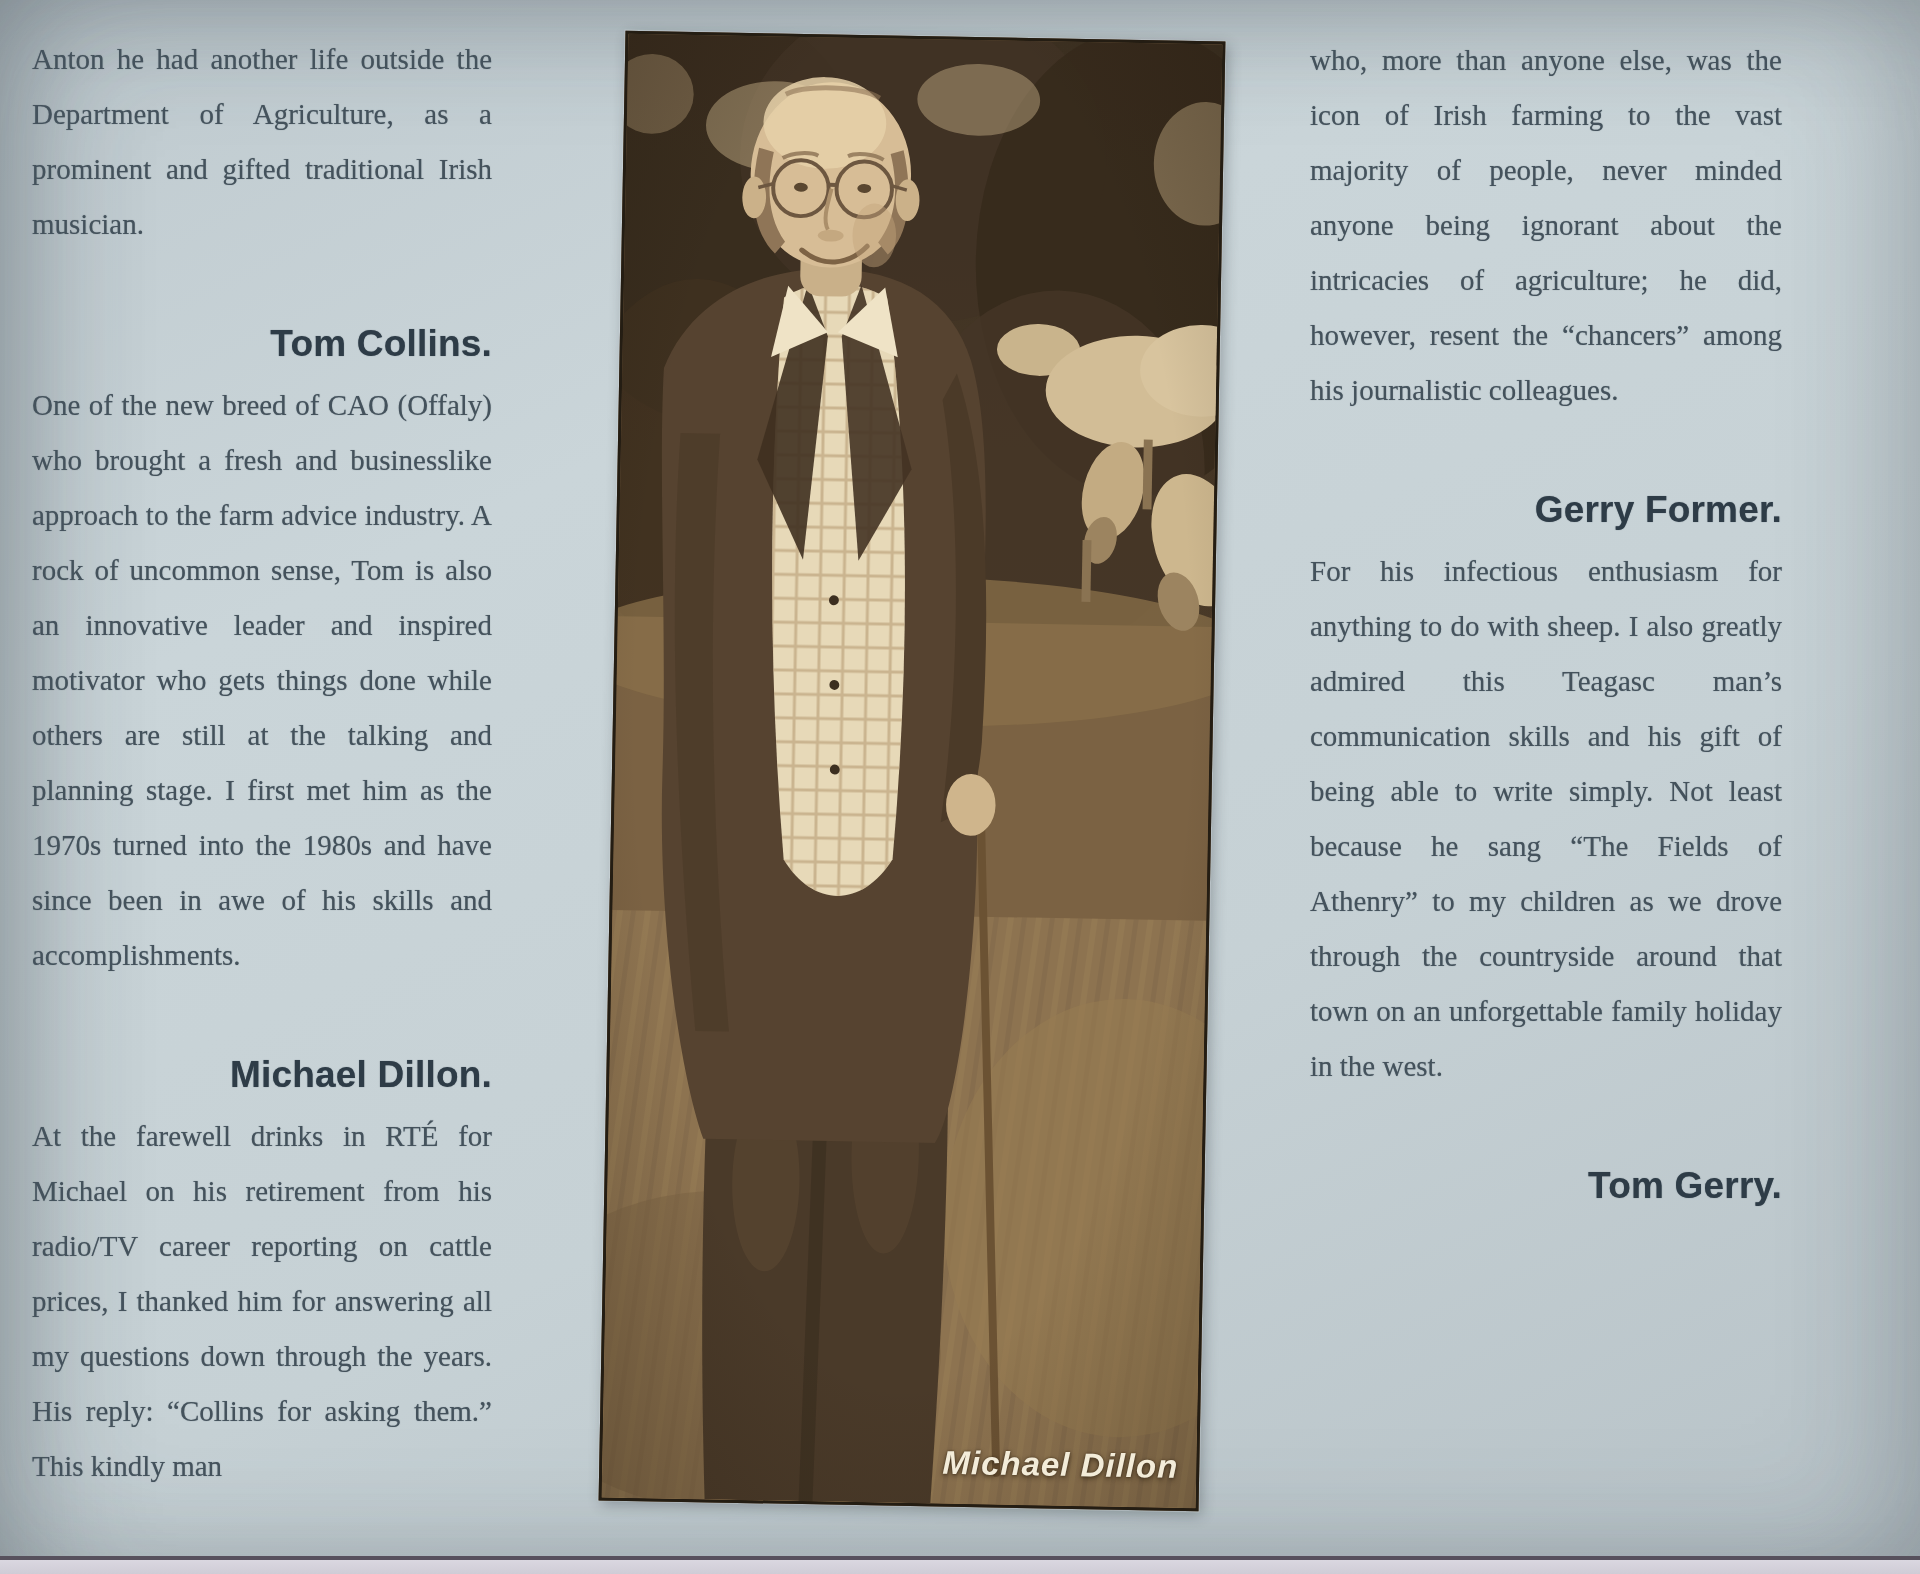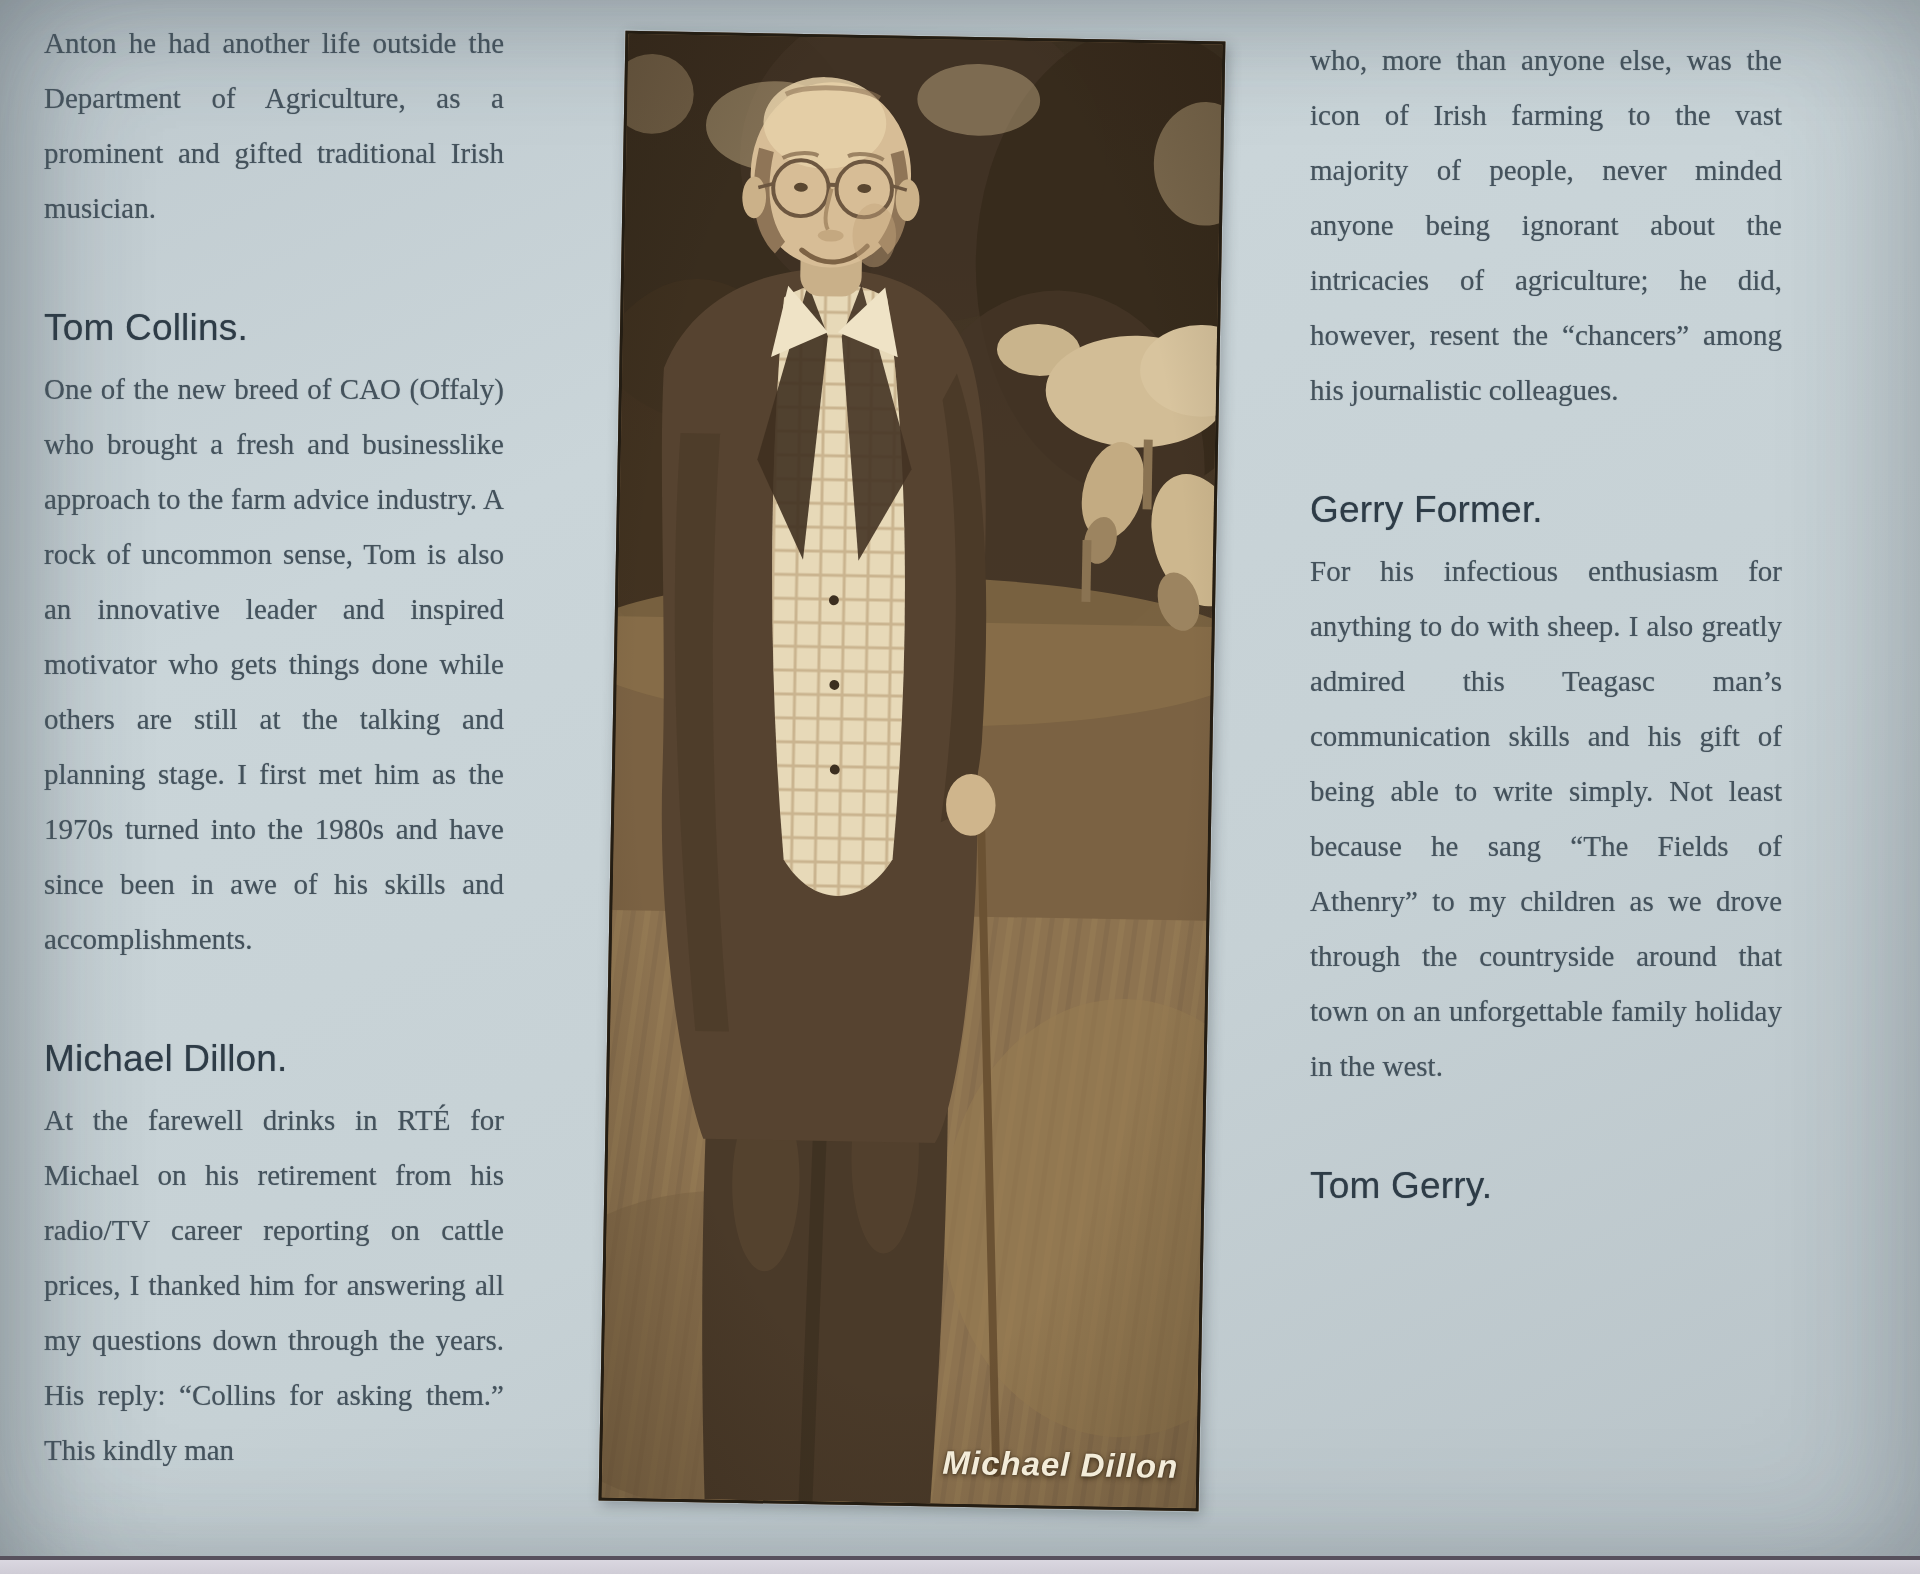--- a/index.html
+++ b/index.html
@@ -17,32 +17,32 @@
   }
   .col {
     position: absolute;
     top: 0;
     color: #44525c;
     font-size: 29px;
     line-height: 55px;
     text-align: justify;
     text-shadow: 0 0 1px rgba(62, 76, 86, 0.55);
   }
-  .col-left  { left: 44px;  width: 460px; padding-top: 16px; }
+  .col-left  { left: 32px;  width: 460px; padding-top: 32px; }
   .col-right { left: 1310px; width: 472px; padding-top: 33px; }
   .body-para { margin: 0; }
   .sec-heading {
     font-family: "Liberation Sans", sans-serif;
-    font-weight: 400;
+    font-weight: 700;
     font-size: 37px;
     line-height: 44px;
     color: #2e3c47;
     margin: 70px 0 12px 0;
     letter-spacing: 0.2px;
-    text-align: left;
+    text-align: right;
     text-shadow: 0 0 1px rgba(46, 60, 71, 0.6);
   }
   .photo-wrap {
     position: absolute;
     left: 612px;
     top: 36px;
     width: 600px;
     height: 1470px;
     margin: 0;
     border: 3px solid #241d13;

